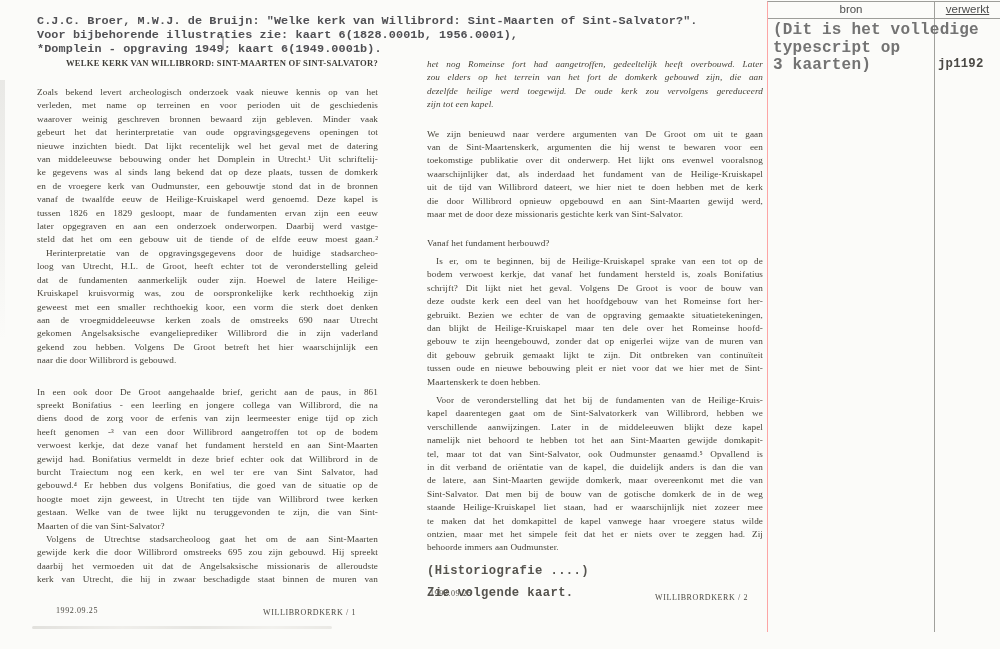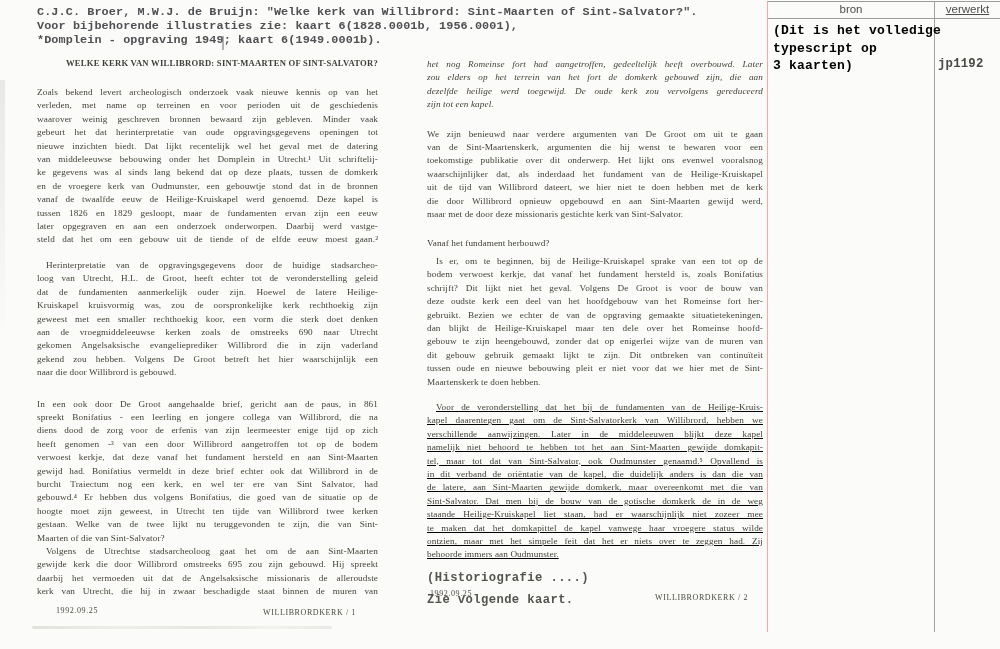--- a/index.html
+++ b/index.html
@@ -3,21 +3,21 @@
 <meta charset="utf-8">
 <style>
   html,body{margin:0;padding:0;}
   body{
     width:1000px;height:649px;position:relative;overflow:hidden;
     background:#fbfbf9;
     font-family:"Liberation Serif",serif;
   }
   
   .ts-header{
-    position:absolute;left:37px;top:5px;width:740px;
+    position:absolute;left:37px;top:14px;width:740px;
     font-family:"Liberation Mono",monospace;font-weight:bold;
     font-size:11.8px;line-height:14.2px;color:#505054;
     letter-spacing:.1px;white-space:nowrap;
   }
   
   .col{position:absolute;}
   #col1{left:37px;top:57px;width:341px;}
   #col2{left:427px;top:42px;width:336px;}
   .page-title{
     font-weight:bold;font-size:8.6px;line-height:12px;letter-spacing:.25px;
@@ -55,21 +55,21 @@
   .cat-header-row{
     display:flex;height:16px;border-bottom:1px solid #9d9d99;
     font-family:"Liberation Sans",sans-serif;font-size:11.5px;color:#4d4d4d;
   }
   .cat-h{text-align:center;line-height:15px;}
   .cat-h.bron{width:166px;}
   .cat-h.verw{flex:1;text-decoration:underline;}
   .cat-note{
     position:absolute;left:5px;top:20px;
     font-family:"Liberation Mono",monospace;font-weight:bold;
-    font-size:13px;line-height:17.5px;color:#000000;letter-spacing:.2px;
+    font-size:16px;line-height:17.5px;color:#737373;letter-spacing:.2px;
     white-space:nowrap;
   }
   .cat-val{
     position:absolute;left:170px;top:55px;
     font-family:"Liberation Mono",monospace;font-weight:bold;
     font-size:12.3px;color:#4b4945;letter-spacing:.2px;
   }
   
   .artifact{position:absolute;pointer-events:none;}
   .smudge{
@@ -100,21 +100,21 @@
         <div class="bodyline">gebeurt het dat herinterpretatie van oude opgravingsgegevens openingen tot</div>
         <div class="bodyline">nieuwe inzichten biedt. Dat lijkt recentelijk wel het geval met de datering</div>
         <div class="bodyline">van middeleeuwse bebouwing onder het Domplein in Utrecht.¹ Uit schriftelij-</div>
         <div class="bodyline">ke gegevens was al sinds lang bekend dat op deze plaats, tussen de domkerk</div>
         <div class="bodyline">en de vroegere kerk van Oudmunster, een gebouwtje stond dat in de bronnen</div>
         <div class="bodyline">vanaf de twaalfde eeuw de Heilige-Kruiskapel werd genoemd. Deze kapel is</div>
         <div class="bodyline">tussen 1826 en 1829 gesloopt, maar de fundamenten ervan zijn een eeuw</div>
         <div class="bodyline">later opgegraven en aan een onderzoek onderworpen. Daarbij werd vastge-</div>
         <div class="bodyline">steld dat het om een gebouw uit de tiende of de elfde eeuw moest gaan.²</div>
       </div>
-      <div style="margin-top: 12px;">
+      <div style="margin-top: 0px;">
         <div class="bodyline indent">Herinterpretatie van de opgravingsgegevens door de huidige stadsarcheo-</div>
         <div class="bodyline">loog van Utrecht, H.L. de Groot, heeft echter tot de veronderstelling geleid</div>
         <div class="bodyline">dat de fundamenten aanmerkelijk ouder zijn. Hoewel de latere Heilige-</div>
         <div class="bodyline">Kruiskapel kruisvormig was, zou de oorspronkelijke kerk rechthoekig zijn</div>
         <div class="bodyline">geweest met een smaller rechthoekig koor, een vorm die sterk doet denken</div>
         <div class="bodyline">aan de vroegmiddeleeuwse kerken zoals de omstreeks 690 naar Utrecht</div>
         <div class="bodyline">gekomen Angelsaksische evangelieprediker Willibrord die in zijn vaderland</div>
         <div class="bodyline">gekend zou hebben. Volgens De Groot betreft het hier waarschijnlijk een</div>
         <div class="bodyline endline">naar die door Willibrord is gebouwd.</div>
       </div>
@@ -165,21 +165,21 @@
         <div class="bodyline">bodem verwoest kerkje, dat vanaf het fundament hersteld is, zoals Bonifatius</div>
         <div class="bodyline">schrijft? Dit lijkt niet het geval. Volgens De Groot is voor de bouw van</div>
         <div class="bodyline">deze oudste kerk een deel van het hoofdgebouw van het Romeinse fort her-</div>
         <div class="bodyline">gebruikt. Bezien we echter de van de opgraving gemaakte situatietekeningen,</div>
         <div class="bodyline">dan blijkt de Heilige-Kruiskapel maar ten dele over het Romeinse hoofd-</div>
         <div class="bodyline">gebouw te zijn heengebouwd, zonder dat op enigerlei wijze van de muren van</div>
         <div class="bodyline">dit gebouw gebruik gemaakt lijkt te zijn. Dit ontbreken van continuïteit</div>
         <div class="bodyline">tussen oude en nieuwe bebouwing pleit er niet voor dat we hier met de Sint-</div>
         <div class="bodyline endline">Maartenskerk te doen hebben.</div>
       </div>
-      <div style="margin-top: 12px; text-decoration: underline;">
+      <div style="margin-top: 5px;">
         <div class="bodyline indent">Voor de veronderstelling dat het bij de fundamenten van de Heilige-Kruis-</div>
         <div class="bodyline">kapel daarentegen gaat om de Sint-Salvatorkerk van Willibrord, hebben we</div>
         <div class="bodyline">verschillende aanwijzingen. Later in de middeleeuwen blijkt deze kapel</div>
         <div class="bodyline">namelijk niet behoord te hebben tot het aan Sint-Maarten gewijde domkapit-</div>
         <div class="bodyline">tel, maar tot dat van Sint-Salvator, ook Oudmunster genaamd.⁵ Opvallend is</div>
         <div class="bodyline">in dit verband de oriëntatie van de kapel, die duidelijk anders is dan die van</div>
         <div class="bodyline">de latere, aan Sint-Maarten gewijde domkerk, maar overeenkomt met die van</div>
         <div class="bodyline">Sint-Salvator. Dat men bij de bouw van de gotische domkerk de in de weg</div>
         <div class="bodyline">staande Heilige-Kruiskapel liet staan, had er waarschijnlijk niet zozeer mee</div>
         <div class="bodyline">te maken dat het domkapittel de kapel vanwege haar vroegere status wilde</div>

